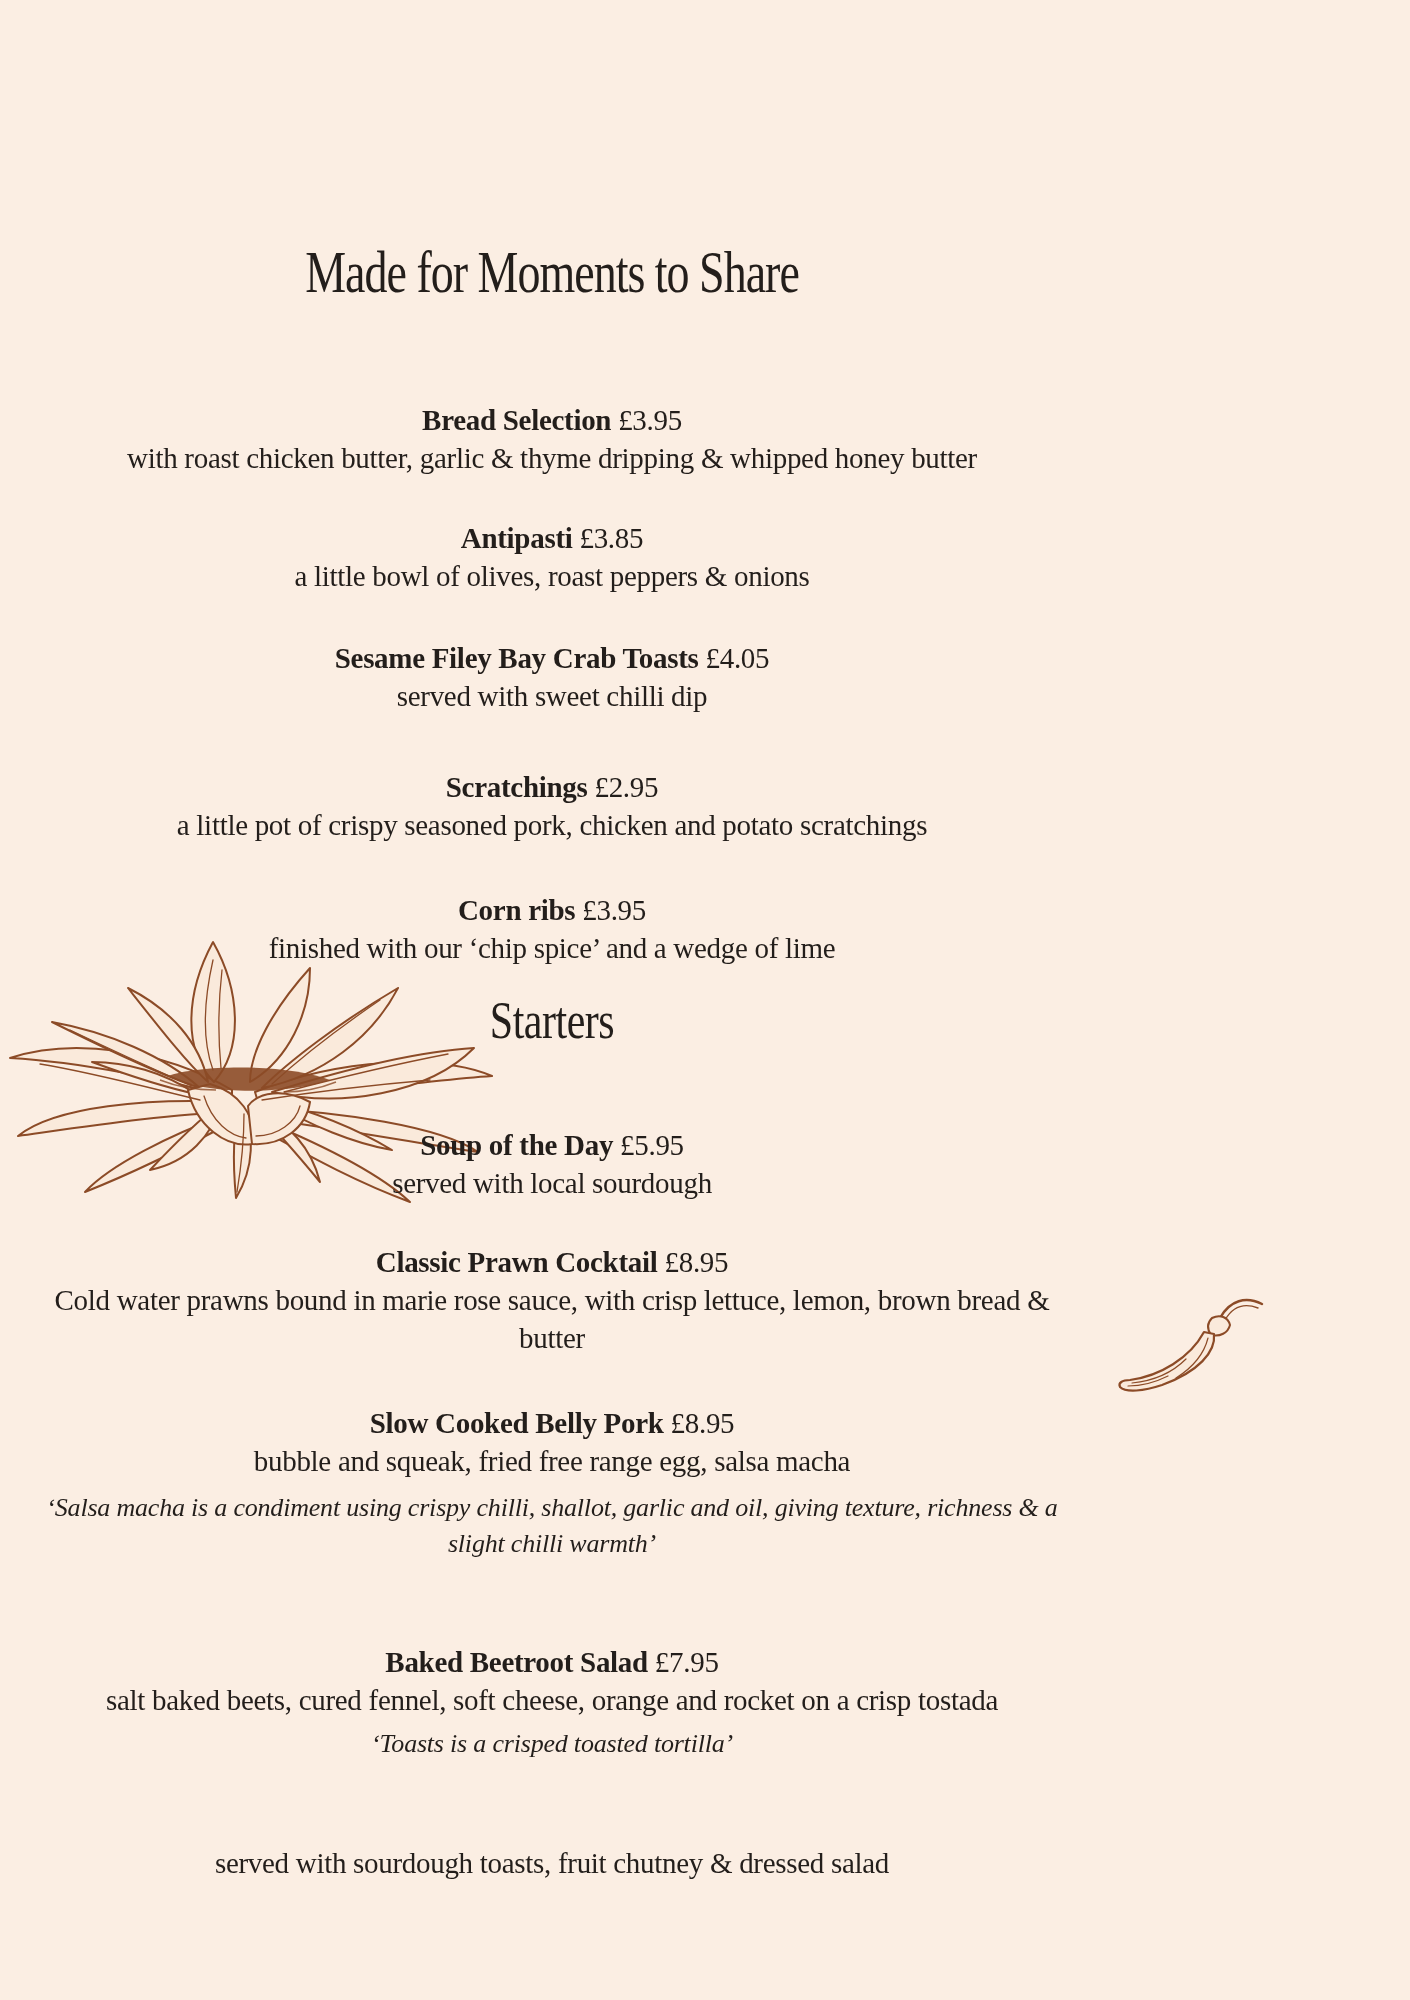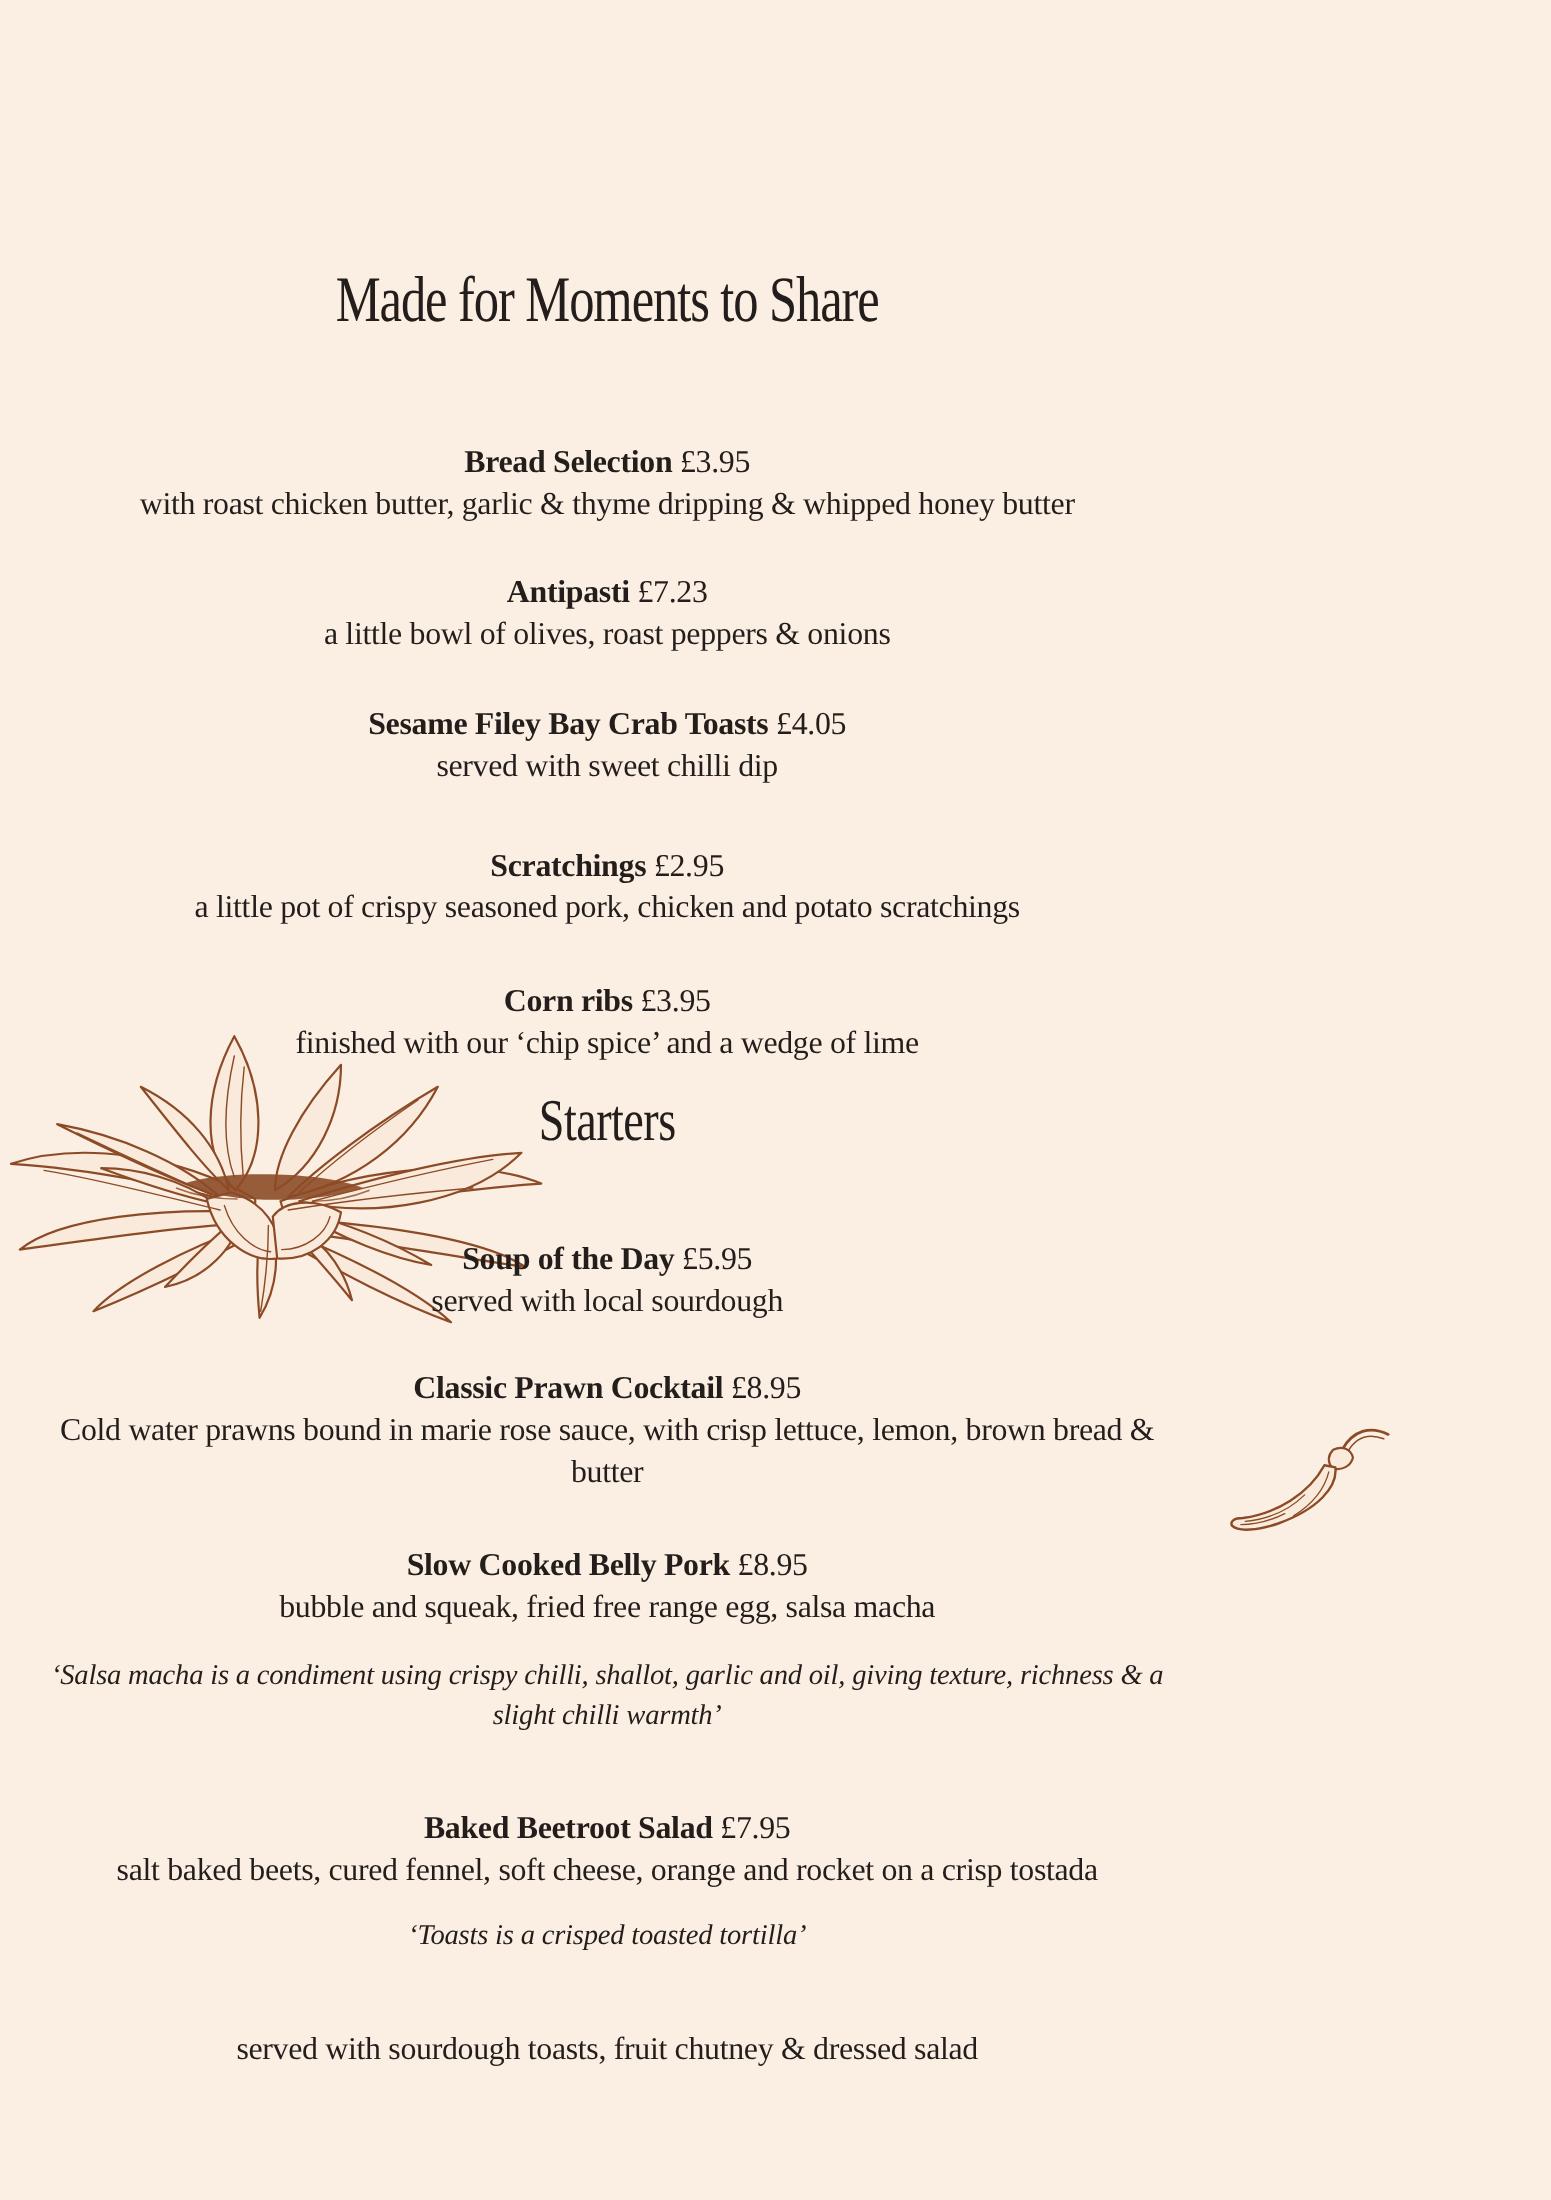--- a/index.html
+++ b/index.html
@@ -52,21 +52,21 @@
     margin: 0 auto;
   }
   .note {
     font-size: 26px;
     line-height: 36px;
     font-style: italic;
     letter-spacing: -0.2px;
   }
   .note-inner {
     max-width: 1060px;
-    margin: 16px auto;
+    margin: 1px auto;
   }
   .illustration { position: absolute; }
   #flower { left: 0px; top: 930px; }
   #chilli { left: 1110px; top: 1294px; }
 </style>
 </head>
 <body>
 
 <div id="page">
 
@@ -138,21 +138,21 @@
   <div class="block page-title" style="top:240px">
     <span class="stretch">Made for Moments to Share</span>
   </div>
 
   <div class="block menu-item" style="top:361px">
     <div><span class="item-name">Bread Selection</span> <span class="item-price">£3.95</span></div>
     <div class="item-desc">with roast chicken butter, garlic &amp; thyme dripping &amp; whipped honey butter</div>
   </div>
 
   <div class="block menu-item" style="top:479px">
-    <div><span class="item-name">Antipasti</span> <span class="item-price">£7.23</span></div>
+    <div><span class="item-name">Antipasti</span> <span class="item-price">£3.85</span></div>
     <div class="item-desc">a little bowl of olives, roast peppers &amp; onions</div>
   </div>
 
   <div class="block menu-item" style="top:599px">
     <div><span class="item-name">Sesame Filey Bay Crab Toasts</span> <span class="item-price">£4.05</span></div>
     <div class="item-desc">served with sweet chilli dip</div>
   </div>
 
   <div class="block menu-item" style="top:728px">
     <div><span class="item-name">Scratchings</span> <span class="item-price">£2.95</span></div>

